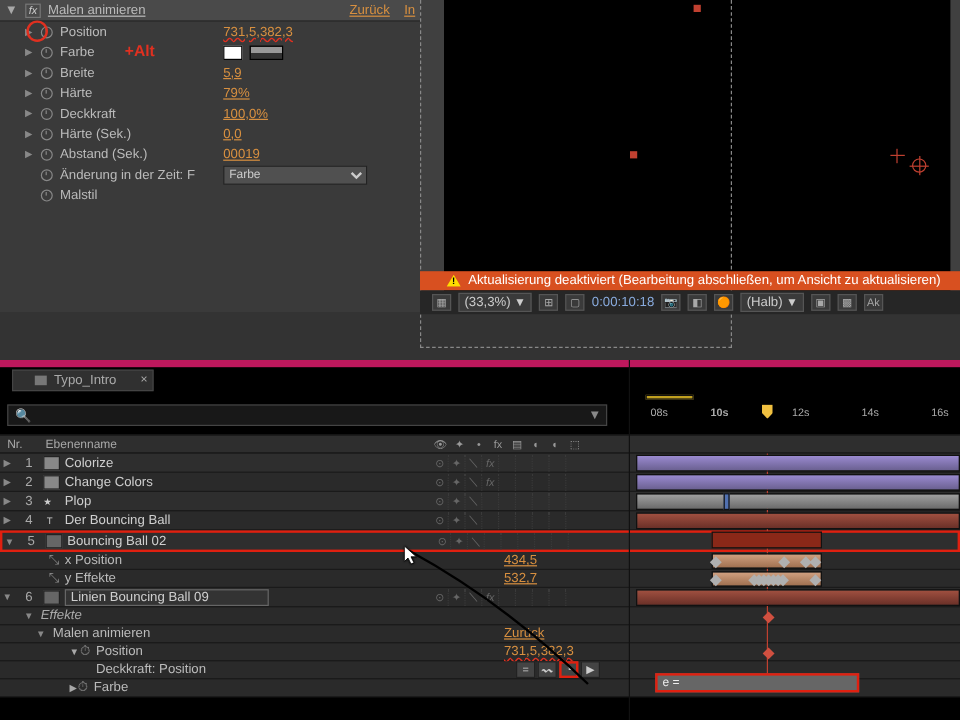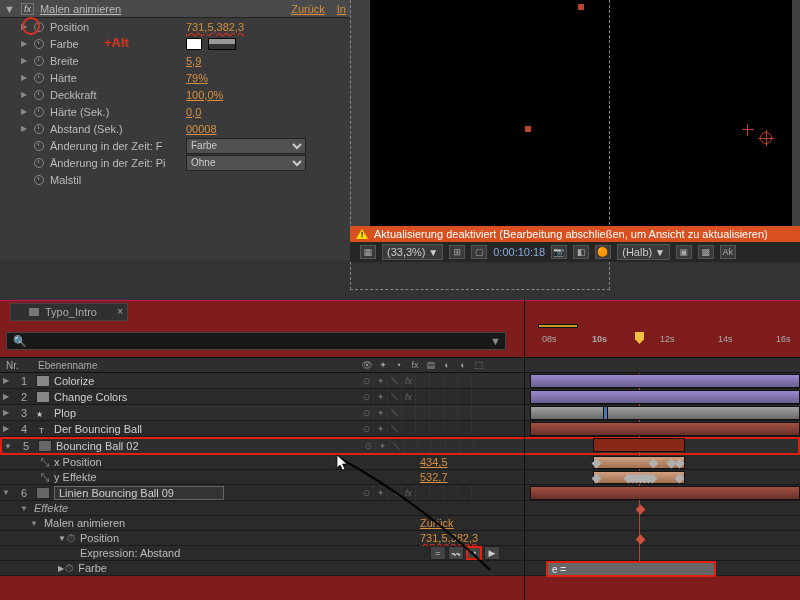--- a/index.html
+++ b/index.html
@@ -31,30 +31,30 @@
   .handle.mid-h { left: 50%; transform: translateX(-50%); }
   .crosshair { position: absolute; width: 12px; height: 12px; }
   .crosshair::before, .crosshair::after { content: ''; position: absolute; background: #c04030; }
   .crosshair::before { left: 5px; top: 0; width: 1px; height: 12px; }
   .crosshair::after { top: 5px; left: 0; height: 1px; width: 12px; }
   .target { position: absolute; width: 12px; height: 12px; border: 1px solid #c04030; border-radius: 50%; }
   .target::before, .target::after { content: ''; position: absolute; background: #c04030; }
   .target::before { left: 5px; top: -3px; width: 1px; height: 16px; }
   .target::after { top: 5px; left: -3px; height: 1px; width: 16px; }
   .marquee { position: absolute; border: 1px dashed #888; pointer-events: none; }
-  .warn-bar { position: absolute; left: 0; right: 0; bottom: 20px; height: 16px; background: #d85020; color: #fff; display: flex; align-items: center; padding-left: 6px; font-size: 10px; gap: 6px; }
+  .warn-bar { position: absolute; left: 0; right: 0; bottom: 20px; height: 16px; background: #d85020; color: #fff; display: flex; align-items: center; padding-left: 6px; font-size: 10px; gap: 6px; justify-content: center; }
   .warn-bar .warn-icon { width: 12px; height: 10px; background: #ffde00; clip-path: polygon(50% 0, 100% 100%, 0 100%); color: #000; font-size: 8px; text-align: center; line-height: 12px; }
   .warn-bar .warn-icon::after { content: '!'; color: #000; font-weight: bold; }
   .preview-toolbar { position: absolute; left: 0; right: 0; bottom: 0; height: 20px; background: #262626; display: flex; align-items: center; gap: 6px; padding-left: 10px; color: #a8a8a8; font-size: 10px; }
   .preview-toolbar .btn { padding: 1px 4px; border: 1px solid #555; background: #3a3a3a; font-size: 10px; color: #ccc; }
   .preview-toolbar .sq { width: 16px; height: 14px; border: 1px solid #555; background: #3a3a3a; display: inline-flex; align-items: center; justify-content: center; font-size: 9px; }
   .preview-toolbar .timecode { color: #88aadd; }
   
   
-  .timeline { position: absolute; left: 0; top: 300px; right: 0; bottom: 0; background: #7f1d1d; border-top: 1px solid #be185d; }
+  .timeline { position: absolute; left: 0; top: 300px; right: 0; bottom: 0; background: #000000; border-top: 6px solid #be185d; }
   .comp-tab { position: absolute; top: 2px; left: 10px; height: 18px; background: #303030; padding: 2px 30px 2px 18px; color: #aaa; display: flex; align-items: center; gap: 6px; border: 1px solid #444; }
   .comp-tab .x { position: absolute; right: 4px; top: 2px; font-size: 10px; }
   .search-row { position: absolute; top: 31px; left: 6px; width: 500px; height: 18px; background: #181818; border: 1px solid #444; display: flex; align-items: center; padding-left: 6px; }
   .search-row .mag { color: #999; }
   .ruler { position: absolute; top: 23px; left: 530px; right: 0; height: 30px; }
   .ruler .bar { position: absolute; top: 0; left: 8px; width: 40px; height: 4px; background: #c0a020; }
   .ruler .tick { position: absolute; top: 10px; font-size: 9px; color: #aaa; }
   .ruler .cti { position: absolute; top: 8px; width: 9px; height: 12px; background: #f0c040; clip-path: polygon(0 0,100% 0,100% 60%,50% 100%,0 60%); }
   
   .columns-header { position: absolute; top: 56px; left: 0; right: 0; height: 16px; background: #2e2e2e; border-bottom: 1px solid #111; border-top: 1px solid #111; display: flex; align-items: center; }
@@ -157,33 +157,27 @@
       <div class="prop-row">
         <span class="tw">▶</span>
         <span class="stopwatch"></span>
         <span class="label">Härte (Sek.)</span>
         <span class="value">0,0</span>
       </div>
       <div class="prop-row">
         <span class="tw">▶</span>
         <span class="stopwatch"></span>
         <span class="label">Abstand (Sek.)</span>
-        <span class="value">00008</span>
+        <span class="value">00019</span>
       </div>
       <div class="prop-row">
         <span class="tw"></span>
         <span class="stopwatch"></span>
         <span class="label">Änderung in der Zeit: F</span>
         <select><option>Farbe</option></select>
-      </div>
-      <div class="prop-row">
-        <span class="tw"></span>
-        <span class="stopwatch"></span>
-        <span class="label">Änderung in der Zeit: Pi</span>
-        <select><option>Ohne</option></select>
       </div>
       <div class="prop-row">
         <span class="tw"></span>
         <span class="stopwatch"></span>
         <span class="label">Malstil</span>
       </div>
     </div>
   <span class="alt-overlay" style="left:104px; top:35px;">+Alt</span>
   <span class="alt-circle" style="left:22px; top:17px;"></span>
 </div>
@@ -369,21 +363,21 @@
       <span class="label">Malen animieren</span>
       <span class="reset">Zurück</span>
     </div>
     <div class="sub-row" style="padding-left:58px;">
       <span class="tw" style="font-size:8px;">▼</span>
       <span class="sep">⏱</span>
       <span class="label">Position</span>
       <span class="value" style="text-decoration-style:wavy;text-decoration-color:#e03020;">731,5,382,3</span>
     </div>
     <div class="sub-row" style="padding-left:80px;">
-      <span class="label">Expression: Abstand</span>
+      <span class="label">Deckkraft: Position</span>
       <div class="expr-btns">
         <span>=</span>
         <span>〰</span>
         <span class="pick">◔</span>
         <span>▶</span>
       </div>
     </div>
     <div class="sub-row" style="padding-left:58px;">
       <span class="tw" style="font-size:8px;">▶</span>
       <span class="sep">⏱</span>

